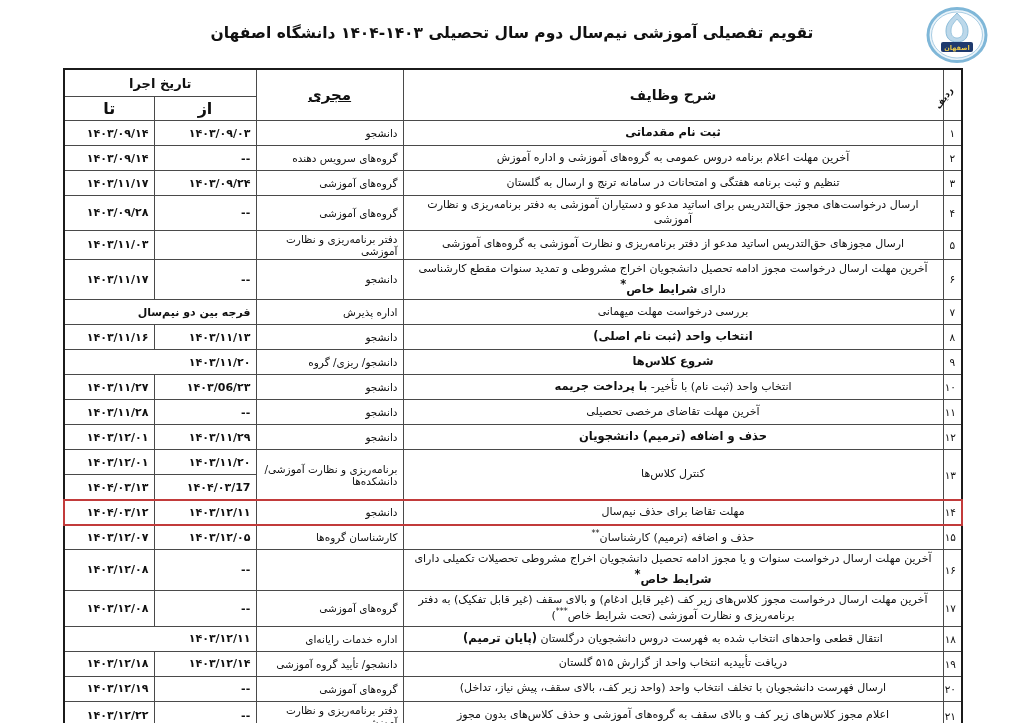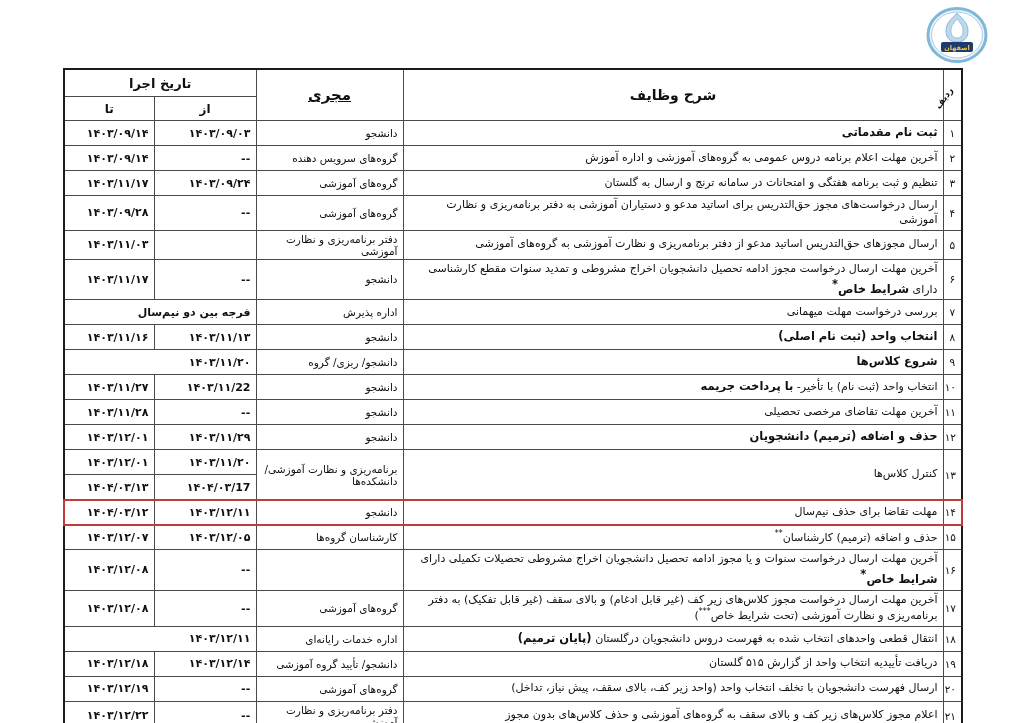--- a/index.html
+++ b/index.html
@@ -6,27 +6,27 @@
   body{font-family:"DejaVu Sans",sans-serif;}
   .page{position:relative;width:1024px;height:723px;background:#fff;direction:rtl;overflow:hidden;}
   .header{position:relative;height:62px;}
   .logo-abs{position:absolute;top:7px;right:36px;width:62px;height:56px;}
   .title{position:absolute;top:24px;right:0;left:0;text-align:center;font-size:15.5px;font-weight:bold;color:#111;}
   table.cal{width:898px;margin:6px 61px 0 65px;border-collapse:collapse;table-layout:fixed;direction:rtl;}
   table.cal th,table.cal td{border:1px solid #4a4a4a;padding:2px 5px;vertical-align:middle;color:#101010;}
   table.cal{border:2px solid #1b1b1b;}
   thead th{font-weight:bold;background:#fff;}
   th.h-date{font-size:13px;height:22px;}
-  th.h-sub{font-size:12px;height:19px;}
+  th.h-sub{font-size:16px;height:19px;}
   th.h-tasks{font-size:14px;margin-top:39px;}
   th.h-exec{font-size:15px;text-decoration:underline;}
   th.h-no{padding:0;}
   .rot{display:inline-block;transform:rotate(-55deg);font-size:9px;font-weight:bold;white-space:nowrap;}
   td.c-no{text-align:center;font-size:10.5px;padding:1px 0;}
-  td.c-desc{text-align:right;font-size:11px;line-height:1.35;}
+  td.c-desc{text-align:center;font-size:11px;line-height:1.35;}
   td.c-desc .b{font-weight:bold;font-size:11.5px;}
   td.c-exec{text-align:right;font-size:10.5px;line-height:1.15;}
   td.c-date{text-align:right;font-size:11px;font-weight:bold;letter-spacing:.2px;}
   tbody td{height:20px;}
   sup{font-size:8px;}
   tr.hl{outline:2px solid #c23b3b;outline-offset:-1px;}
 </style>
 </head>
 <body>
 
@@ -34,20 +34,21 @@
 
   <div class="header">
     <svg class="logo-abs" viewBox="0 0 62 56">
       <ellipse cx="31" cy="28" rx="29" ry="26.5" fill="#eaf4fa" stroke="#7fb7d8" stroke-width="3"></ellipse>
       <ellipse cx="31" cy="28" rx="25.5" ry="23" fill="#ffffff" stroke="#a9cde4" stroke-width="1"></ellipse>
       <path d="M31 6 C26 12 20 15 20 24 C20 32 25 35 31 35 C37 35 42 32 42 24 C42 15 36 12 31 6 Z" fill="#bcd8ea" stroke="#8abbd8" stroke-width="1"></path>
       <path d="M31 12 C28 16 25 18 25 24 C25 29 28 31 31 31 C34 31 37 29 37 24 C37 18 34 16 31 12 Z" fill="#ffffff" stroke="#8abbd8" stroke-width="0.8"></path>
       <rect x="15" y="35" width="32" height="10" rx="2" fill="#1e3a6e"></rect>
       <text x="31" y="42.5" text-anchor="middle" font-size="6.5" fill="#e8c84a" font-family="DejaVu Sans, sans-serif" font-weight="bold">اصفهان</text>
     </svg>
+    <div class="title">تقویم تفصیلی آموزشی نیم‌سال دوم سال تحصیلی ۱۴۰۳-۱۴۰۴ دانشگاه اصفهان</div>
   </div>
 
   <table class="cal">
     <colgroup>
       <col style="width:19px">
         <col style="width:540px">
         <col style="width:147px">
         <col style="width:102px">
         <col style="width:90px">
     </colgroup>
@@ -122,21 +123,21 @@
         <tr>
           <td class="c-no" rowspan="1">۹</td>
           <td class="c-desc" rowspan="1"><span class="b">شروع کلاس‌ها</span></td>
           <td class="c-exec" rowspan="1">دانشجو/ ریزی/ گروه</td>
           <td class="c-date" colspan="2">۱۴۰۳/۱۱/۲۰</td>
         </tr>
         <tr>
           <td class="c-no" rowspan="1">۱۰</td>
           <td class="c-desc" rowspan="1"><span>انتخاب واحد (ثبت نام) با تأخیر- </span><span class="b">با پرداخت جریمه</span></td>
           <td class="c-exec" rowspan="1">دانشجو</td>
-          <td class="c-date">۱۴۰۳/۱۱/22</td>
+          <td class="c-date">۱۴۰۳/06/۲۳</td>
           <td class="c-date">۱۴۰۳/۱۱/۲۷</td>
         </tr>
         <tr>
           <td class="c-no" rowspan="1">۱۱</td>
           <td class="c-desc" rowspan="1"><span>آخرین مهلت تقاضای مرخصی تحصیلی</span></td>
           <td class="c-exec" rowspan="1">دانشجو</td>
           <td class="c-date">--</td>
           <td class="c-date">۱۴۰۳/۱۱/۲۸</td>
         </tr>
         <tr>

